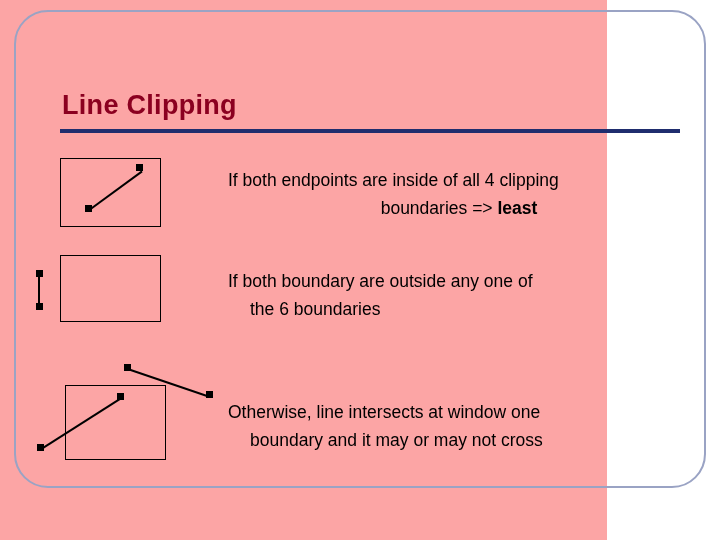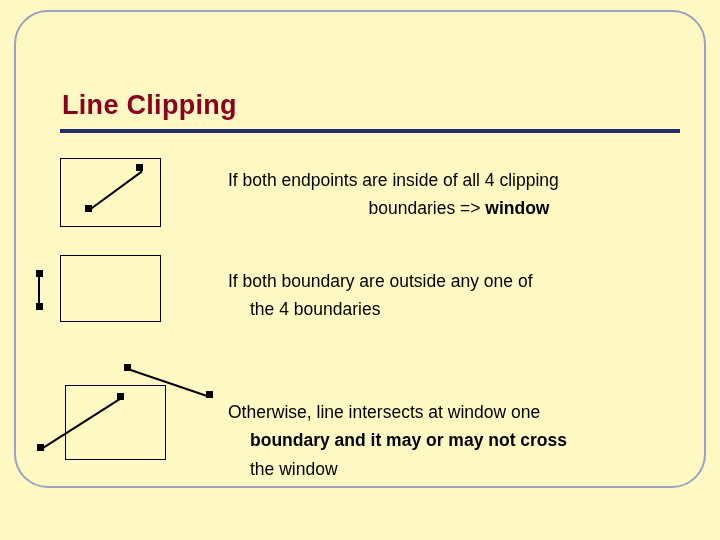--- a/index.html
+++ b/index.html
@@ -8,23 +8,23 @@
     background: #ffffff;
   }
   body {
     width: 720px;
     height: 540px;
     font-family: "Liberation Sans", sans-serif;
     overflow: hidden;
   }
   #slide {
     position: relative;
-    width: 720px;
+    width: 607px;
     height: 540px;
-    background: #fef9c3;
+    background: #fca5a5;
     box-sizing: border-box;
   }
   
   #frame {
     position: absolute;
     left: 14px;
     top: 10px;
     width: 692px;
     height: 478px;
     border: 2px solid #9aa3c4;
@@ -127,27 +127,26 @@
     <div class="endpt" style="left:124px; top:364px;"></div>
     <div class="endpt" style="left:206px; top:391px;"></div>
 
     <div class="seg" style="left:41px; top:448px; width:95px; transform:rotate(-32.5deg);"></div>
     <div class="endpt" style="left:37px; top:444px;"></div>
     <div class="endpt" style="left:117px; top:393px;"></div>
   </div>
 
   <div class="para" style="top:166px;">
     <span class="ind">If both endpoints are inside of all 4 clipping</span>
-    <span class="ind center"><span>boundaries =&gt; </span><span class="emph">window</span></span>
+    <span class="ind center"><span>boundaries =&gt; </span><span class="emph">least</span></span>
   </div>
 
   <div class="para" style="top:267px;">
     <span class="ind">If both boundary are outside any one of</span>
-    <span class="ind" style="padding-left:22px;">the 4 boundaries</span>
+    <span class="ind" style="padding-left:22px;">the 6 boundaries</span>
   </div>
 
   <div class="para" style="top:398px;">
     <span class="ind">Otherwise, line intersects at window one</span>
-    <span class="ind" style="padding-left:22px;font-weight:bold;">boundary and it may or may not cross</span>
-    <span class="ind" style="padding-left:22px;">the window</span>
+    <span class="ind" style="padding-left:22px;">boundary and it may or may not cross</span>
   </div>
 
 </div>
 
 </body></html>

